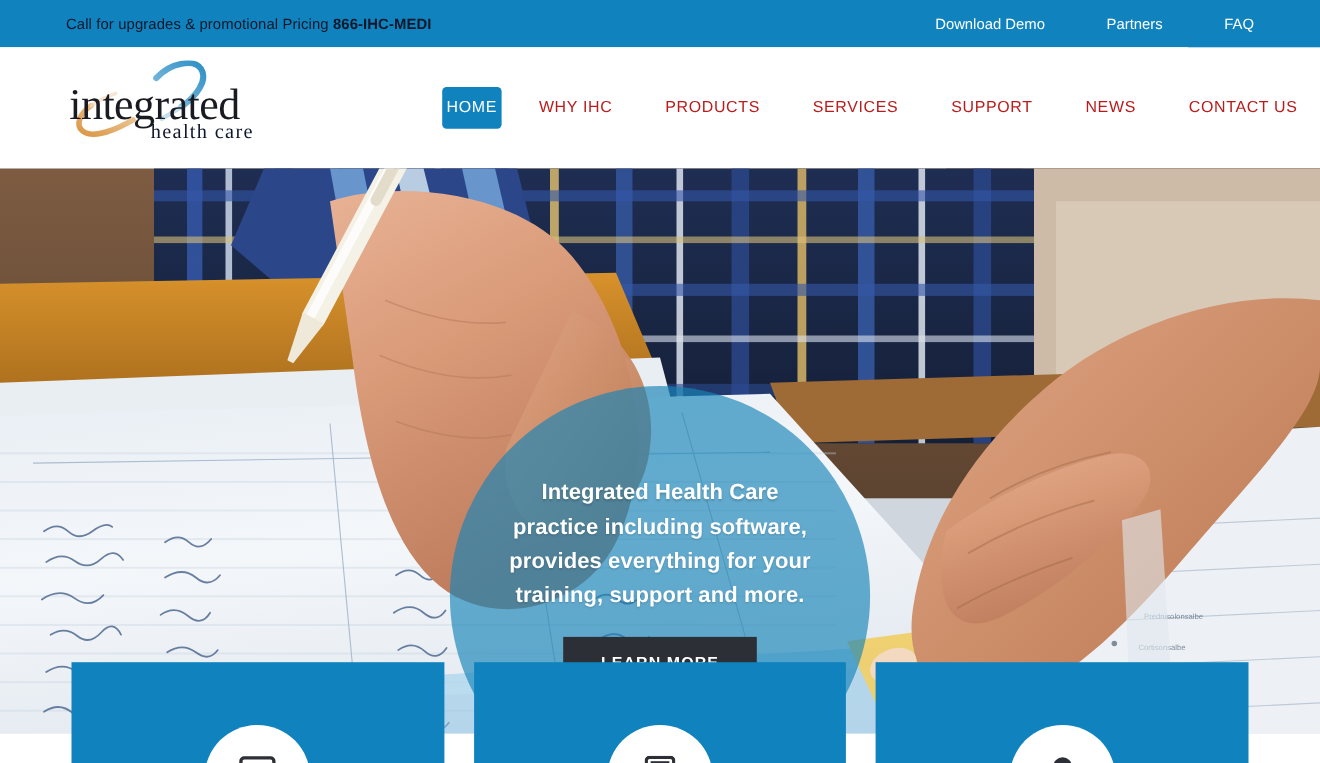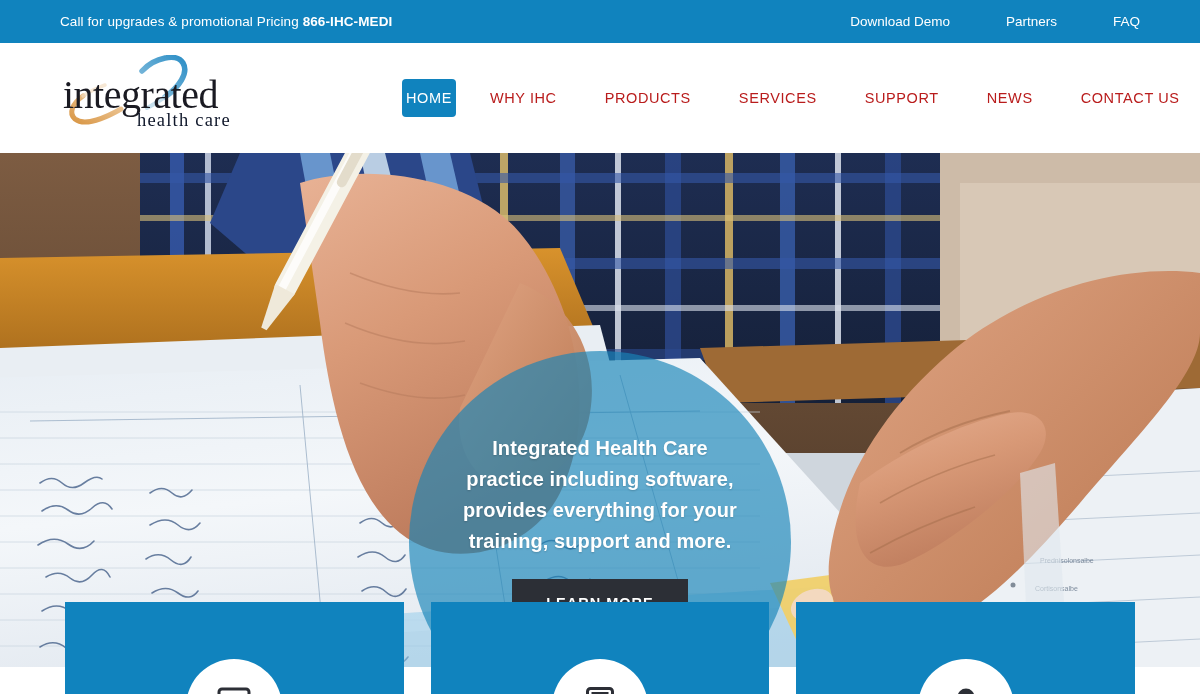--- a/index.html
+++ b/index.html
@@ -26,21 +26,21 @@
     position: absolute;
     left: 0; top: 0;
     width: 1200px; height: 43px;
     background: #1083be;
     display: flex;
     align-items: center;
   }
   .topbar-left {
     margin-left: 60px;
     font-size: 13.5px;
-    color: #ffffff;
+    color: #0f172a;
     letter-spacing: .1px;
     white-space: nowrap;
   }
   .topbar-phone { font-weight: bold; }
   .topbar-right {
     margin-left: auto;
     margin-right: 60px;
     display: flex;
     align-items: center;
     gap: 0px;

